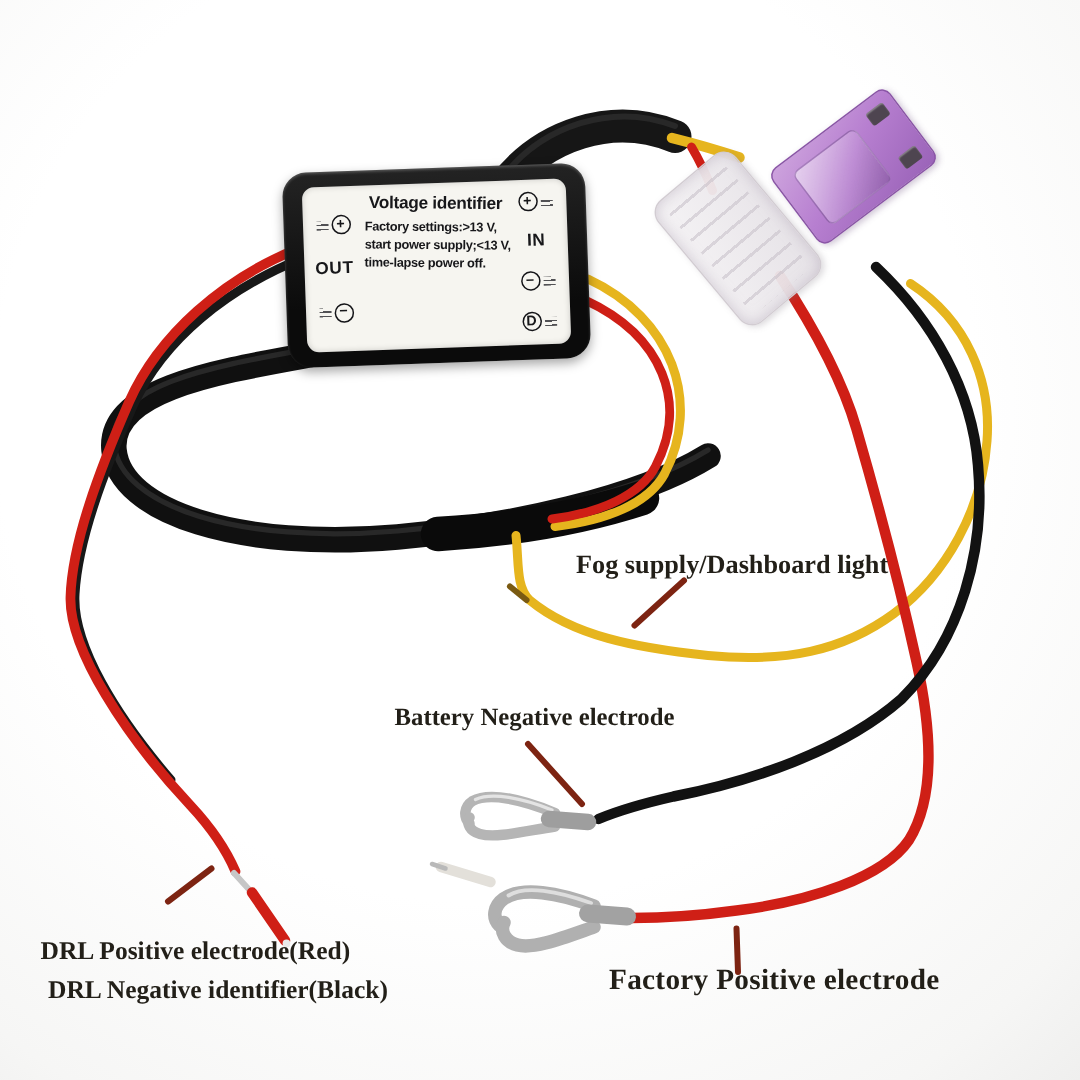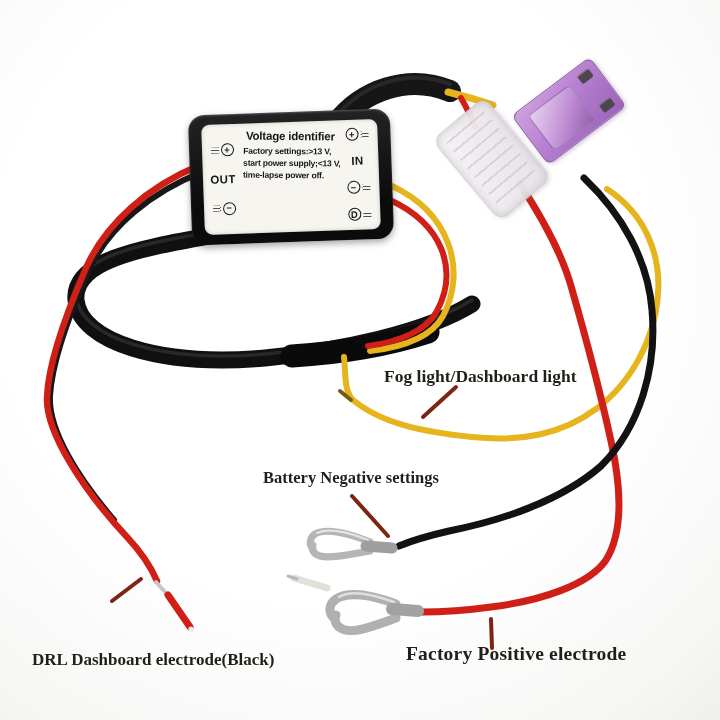--- a/index.html
+++ b/index.html
@@ -176,17 +176,18 @@
           <span class="tmark"></span>
         </span>
         <span class="sym-row">
           <span class="sym">D</span>
           <span class="tmark"></span>
         </span>
       </div>
     </div>
   </div>
 
-  <div class="anno anno-fog">Fog light/Dashboard light</div>
-  <div class="anno anno-bneg">Battery Negative settings</div>
-  <div class="anno anno-drlneg">DRL Dashboard electrode(Black)</div>
+  <div class="anno anno-fog">Fog supply/Dashboard light</div>
+  <div class="anno anno-bneg">Battery Negative electrode</div>
+  <div class="anno anno-drlpos">DRL Positive electrode(Red)</div>
+  <div class="anno anno-drlneg">DRL Negative identifier(Black)</div>
   <div class="anno anno-bpos">Factory Positive electrode</div>
 </div>
 
 </body></html>

